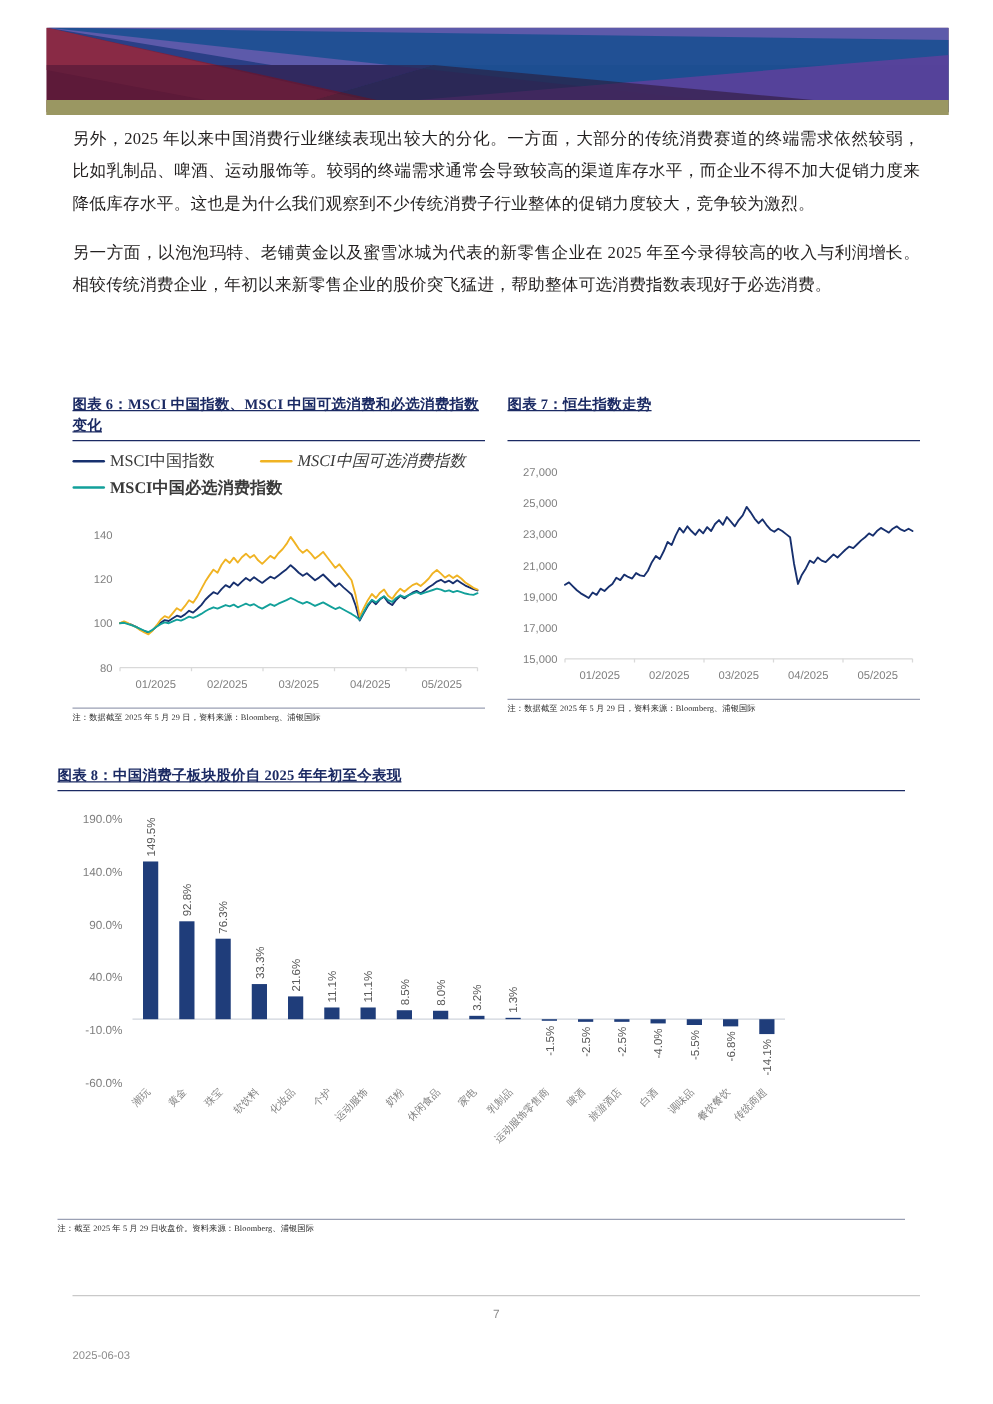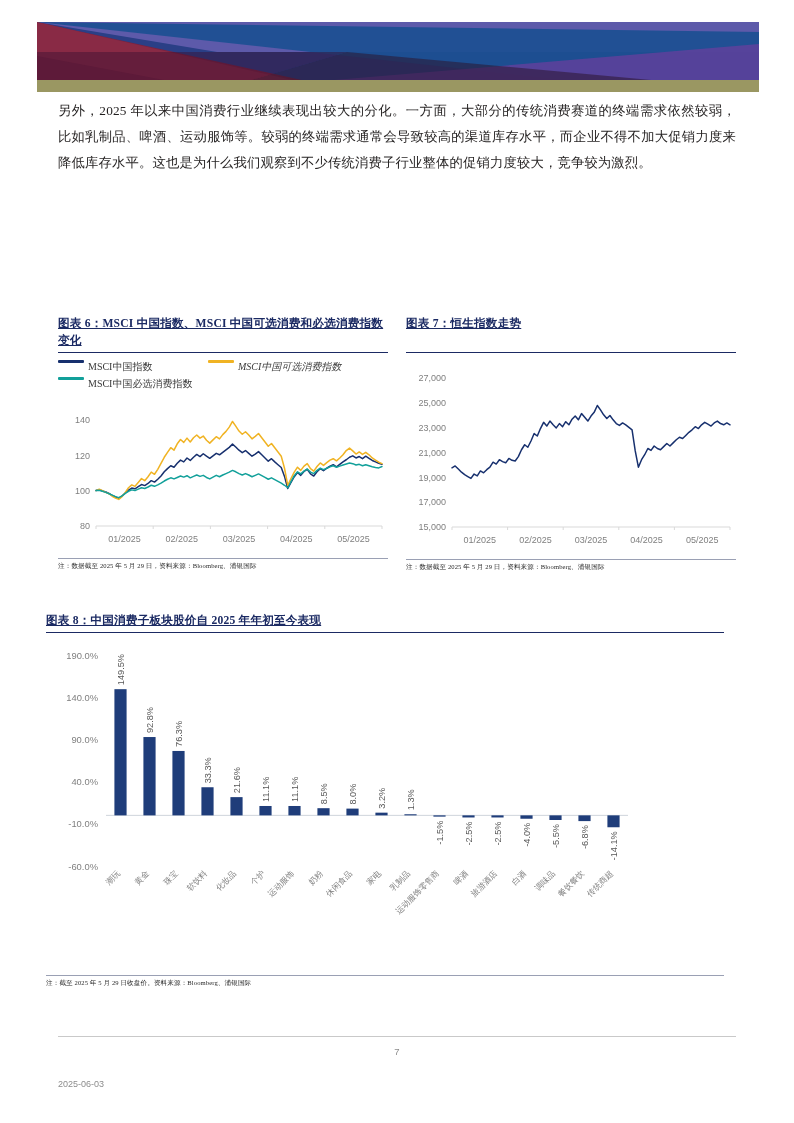--- a/index.html
+++ b/index.html
@@ -30,21 +30,21 @@
     line-height:17px;letter-spacing:.2px;text-decoration:underline;
   }
   .fig-rule{border-top:1.3px solid #1b2a63;margin-top:3px;}
   .fig-note{
     font-size:6.6px;color:#2a2a2a;border-top:1px solid #9aa0b4;
     padding-top:3px;letter-spacing:.1px;
   }
 
   
   .legend{display:flex;flex-wrap:wrap;margin-top:7px;}
-  .legend-item{display:flex;align-items:flex-start;margin:0 0 3px 0;font-size:10px;color:#3a3a3a;}
+  .legend-item{display:flex;align-items:center;margin:0 0 3px 0;font-size:13px;color:#3a3a3a;}
   .legend-swatch{width:26px;height:2.6px;margin-right:4px;border-radius:1px;}
 
   
   .chartbox{position:relative;}
   .chart-svg{display:block;}
 
   
   .foot-rule{position:absolute;left:58px;top:1036px;width:678px;border-top:1px solid #c9c9c9;}
   .foot-date{position:absolute;left:58px;top:1079px;font-size:9px;color:#8c8c8c;
              font-family:"Liberation Sans",sans-serif;}
@@ -70,35 +70,36 @@
       <polygon points="0,0 300,68 180,68 0,34" fill="#8c2b47" opacity="0.85"></polygon>
       <polygon points="300,58 722,68 180,68" fill="#7a1f3c" opacity="0.8"></polygon>
       <polygon points="310,30 722,68 180,68" fill="#2b1530" opacity="0.55"></polygon>
       <polygon points="0,30 310,30 180,68 0,68" fill="#3a1030" opacity="0.45"></polygon>
     </svg>
   </div>
   <div class="header-gold"></div>
 
   <div class="content">
     <p class="para">另外，2025 年以来中国消费行业继续表现出较大的分化。一方面，大部分的传统消费赛道的终端需求依然较弱，比如乳制品、啤酒、运动服饰等。较弱的终端需求通常会导致较高的渠道库存水平，而企业不得不加大促销力度来降低库存水平。这也是为什么我们观察到不少传统消费子行业整体的促销力度较大，竞争较为激烈。</p>
+    <p class="para">另一方面，以泡泡玛特、老铺黄金以及蜜雪冰城为代表的新零售企业在 2025 年至今录得较高的收入与利润增长。相较传统消费企业，年初以来新零售企业的股价突飞猛进，帮助整体可选消费指数表现好于必选消费。</p>
   </div>
 
   <div class="fig" style="left:58px;top:315px;width:330px;">
     <div class="fig-title">图表 6：MSCI 中国指数、MSCI 中国可选消费和必选消费指数变化</div>
     <div class="fig-rule"></div>
     <div class="legend">
       <div class="legend-item" style="width:150px;">
         <span class="legend-swatch" style="background:#17306e;"></span>
         <span>MSCI中国指数</span>
       </div>
       <div class="legend-item" style="width:175px;font-style:italic;">
         <span class="legend-swatch" style="background:#f0b323;"></span>
         <span>MSCI中国可选消费指数</span>
       </div>
-      <div class="legend-item" style="width:175px;">
+      <div class="legend-item" style="width:175px;font-weight:bold;">
         <span class="legend-swatch" style="background:#12a09a;"></span>
         <span>MSCI中国必选消费指数</span>
       </div>
     </div>
     <div class="chartbox">
       <svg class="chart-svg" id="svg-fig6" width="330" height="160" viewBox="0 0 330 160">
           <text x="32" y="135.4" text-anchor="end" font-size="9" class="axis-txt">80</text>
           <text x="32" y="99.97142857142859" text-anchor="end" font-size="9" class="axis-txt">100</text>
           <text x="32" y="64.54285714285716" text-anchor="end" font-size="9" class="axis-txt">120</text>
           <text x="32" y="29.11428571428572" text-anchor="end" font-size="9" class="axis-txt">140</text>

